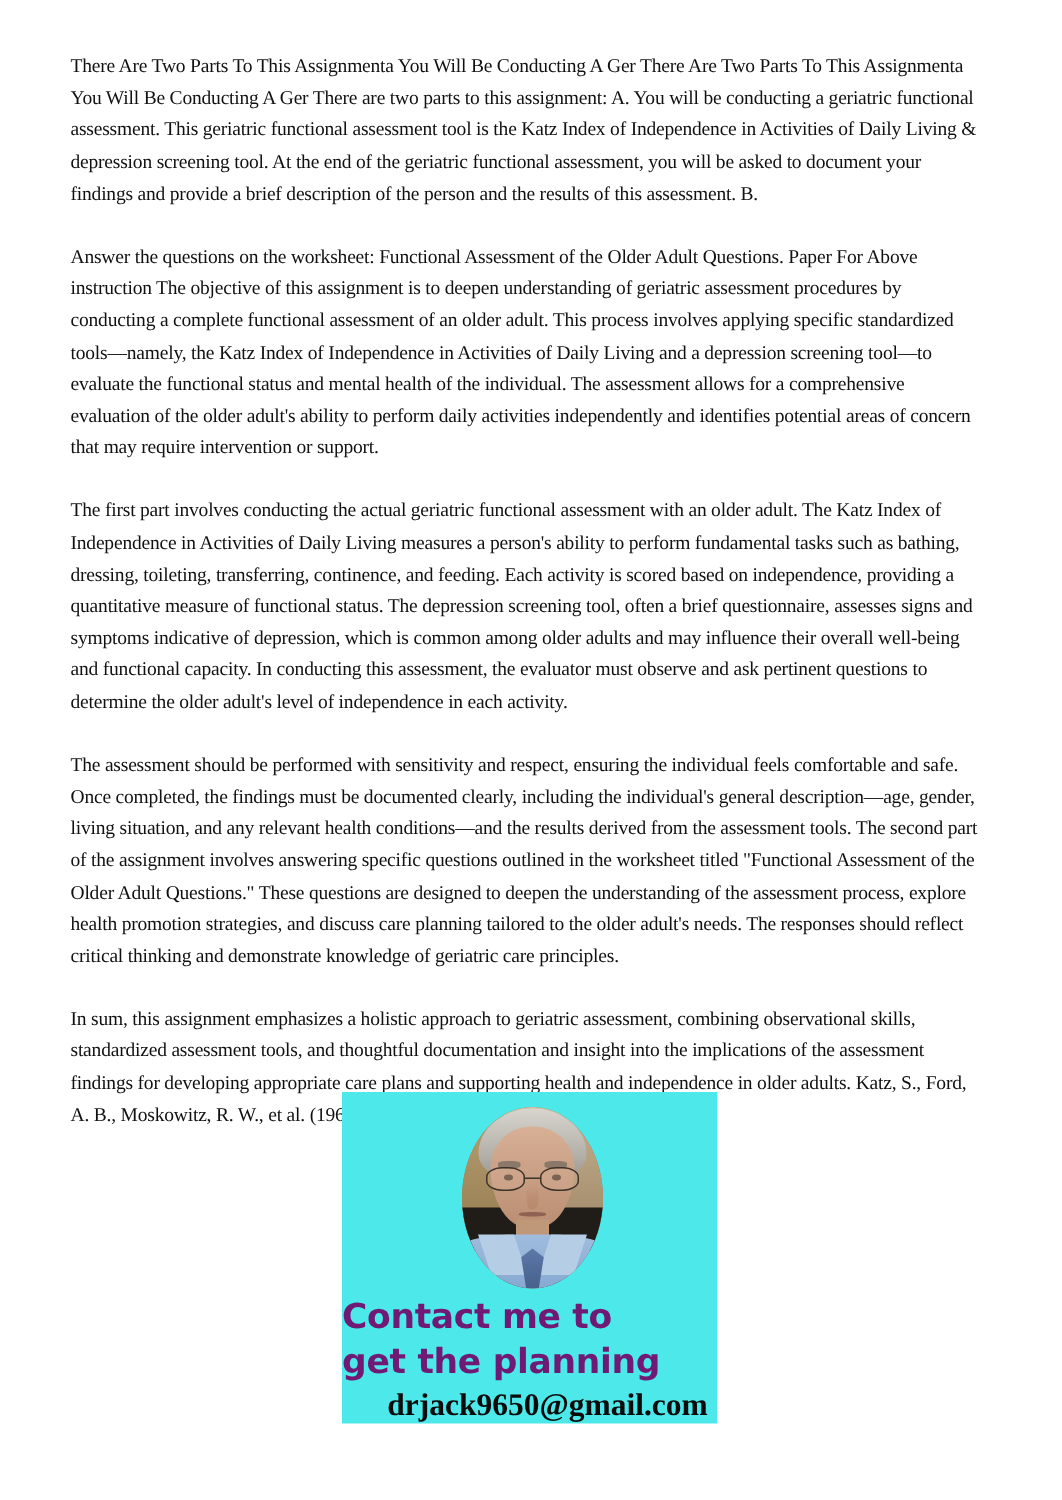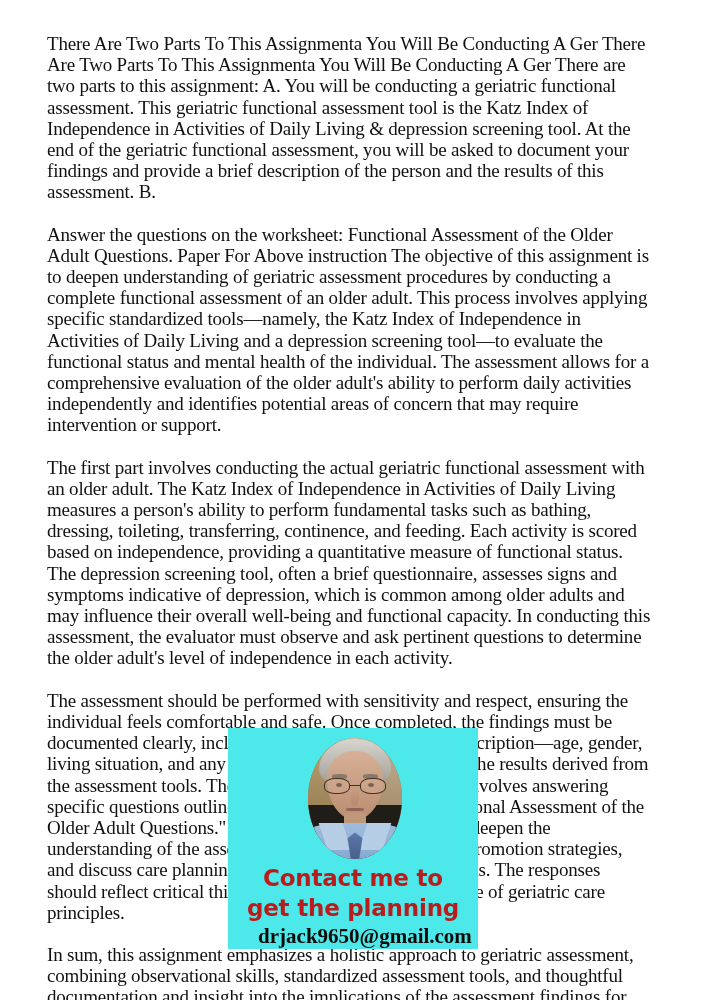--- a/index.html
+++ b/index.html
@@ -26,21 +26,21 @@
 
   #document-body {
     position: absolute;
     left: 47px;
     top: 33px;
     width: 606px;
   }
 
   .doc-paragraph {
     font-family: "Liberation Serif", "DejaVu Serif", serif;
-    font-size: 19px;
+    font-size: 13px;
     line-height: 21.2px;
     color: #111111;
     margin: 0 0 21px 0;
     text-align: left;
     white-space: pre-line;
     letter-spacing: -0.01em;
   }
 
   
   #promo-overlay {
@@ -147,26 +147,26 @@
   .ph-neck {
     position: absolute; left: 38%; top: 62%; width: 24%; height: 14%;
     background: #c09madd;
     background: #bf9779;
   }
 
   #promo-line1, #promo-line2 {
     position: absolute;
     left: 0;
     width: 100%;
-    text-align: center;
+    text-align: left;
     font-family: "DejaVu Sans", "Liberation Sans", sans-serif;
     font-weight: bold;
     font-size: 23px;
     line-height: 30px;
-    color: #b91c1c;
+    color: #701a75;
     letter-spacing: -0.2px;
   }
   #promo-line1 { top: 135px; }
   #promo-line2 { top: 165px; }
 
   #promo-email {
     position: absolute;
     left: 12px;
     top: 196px;
     width: 100%;

